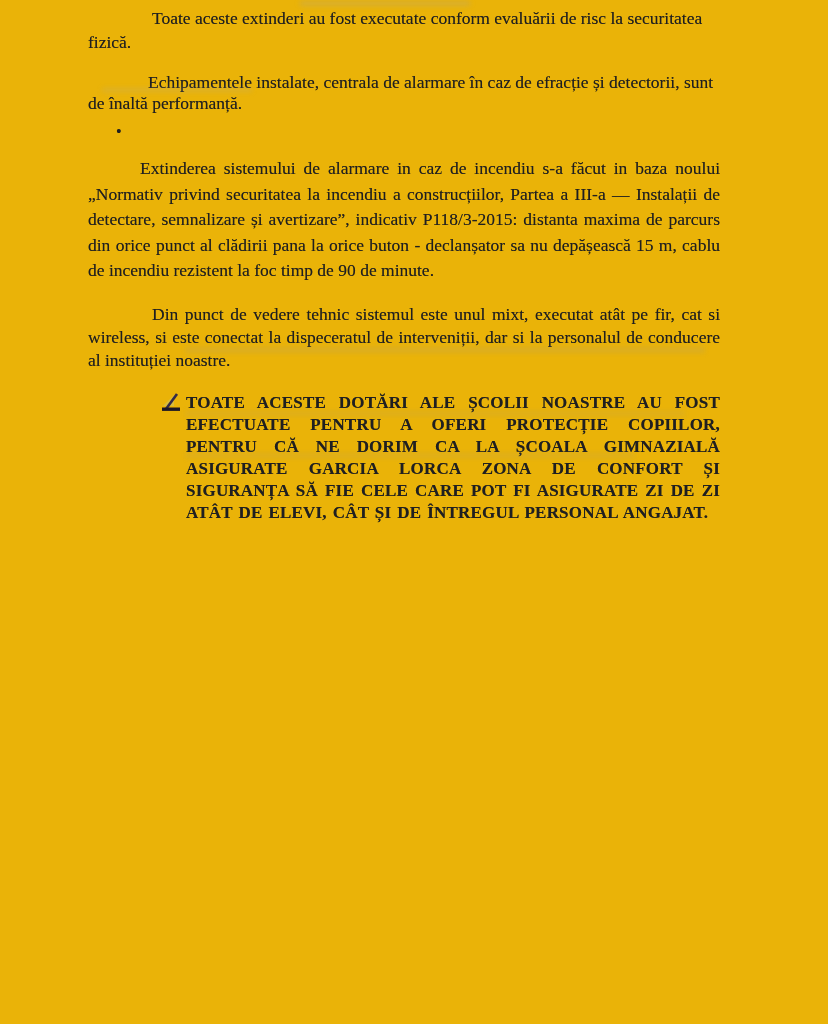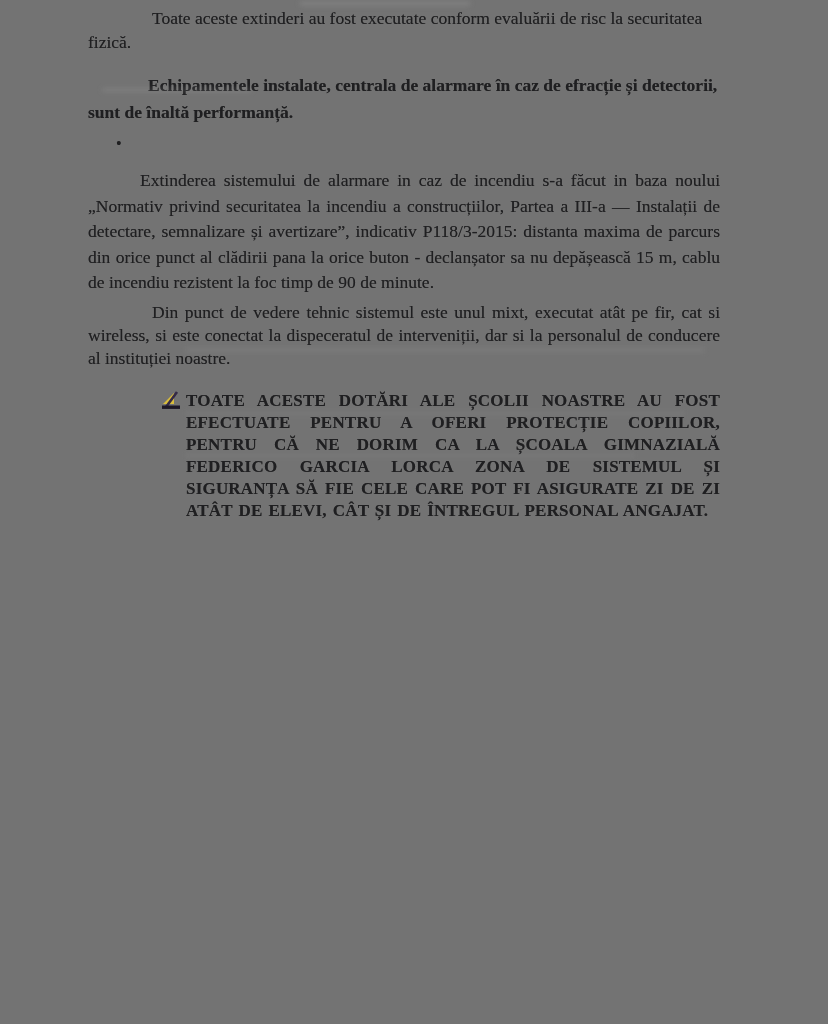--- a/index.html
+++ b/index.html
@@ -13,58 +13,57 @@
     font-family: "Liberation Serif", "DejaVu Serif", serif;
     color: #1f1f21;
     overflow: hidden;
   }
   .page {
     position: relative;
     box-sizing: border-box;
     width: 828px;
     height: 1024px;
     padding: 6px 108px 0 88px;
-    background: #737373;
+    background: #eab308;
     text-shadow: 0 0 0.6px rgba(30,30,30,0.55);
   }
   .para {
     margin: 0;
     font-size: 17.5px;
     line-height: 26px;
   }
   .para-intro {
     text-indent: 64px;
     margin-bottom: 18px;
     line-height: 24px;
   }
   .para-equip {
     text-indent: 60px;
-    line-height: 27px;
-    font-weight: bold;
+    line-height: 21px;
   }
   .heading-row {
     display: flex;
     align-items: baseline;
     margin: 6px 0 0 28px;
     font-size: 19.5px;
     letter-spacing: 0.4px;
     line-height: 24px;
   }
   .bullet-dot {
     flex: 0 0 24px;
     font-size: 16px;
   }
   .para-extindere {
     margin-top: 12px;
     text-align: justify;
     text-indent: 52px;
     line-height: 25.5px;
   }
   .para-tehnic {
-    margin-top: 5px;
+    margin-top: 19px;
     text-align: justify;
     text-indent: 64px;
     line-height: 23px;
   }
   .emphasis-row {
     display: flex;
     align-items: flex-start;
     margin: 20px 0 0 72px;
   }
   .arrow-bullet {
@@ -117,16 +116,16 @@
   <p class="para para-tehnic">Din punct de vedere tehnic sistemul este unul mixt, executat atât pe fir, cat si wireless, si este conectat la dispeceratul de interveniții, dar si la personalul de conducere al instituției noastre.</p>
 
   <div class="emphasis-row">
     <span class="arrow-bullet">
       <svg width="22" height="20" viewBox="0 0 22 20" aria-hidden="true">
         <polygon points="3,13 14,2 14,13" fill="#d8bc3c"></polygon>
         <line x1="17" y1="1" x2="6" y2="16" stroke-width="2.6" stroke="#352a47"></line>
         <rect x="2" y="14.5" width="18" height="3.4" fill="#1c1726"></rect>
       </svg>
     </span>
-    <p class="emphasis-text">TOATE ACESTE DOTĂRI ALE ȘCOLII NOASTRE AU FOST EFECTUATE PENTRU A OFERI PROTECȚIE COPIILOR, PENTRU CĂ NE DORIM CA LA ȘCOALA GIMNAZIALĂ FEDERICO GARCIA LORCA ZONA DE SISTEMUL ȘI SIGURANȚA SĂ FIE CELE CARE POT FI ASIGURATE ZI DE ZI ATÂT DE ELEVI, CÂT ȘI DE ÎNTREGUL PERSONAL ANGAJAT.</p>
+    <p class="emphasis-text">TOATE ACESTE DOTĂRI ALE ȘCOLII NOASTRE AU FOST EFECTUATE PENTRU A OFERI PROTECȚIE COPIILOR, PENTRU CĂ NE DORIM CA LA ȘCOALA GIMNAZIALĂ ASIGURATE GARCIA LORCA ZONA DE CONFORT ȘI SIGURANȚA SĂ FIE CELE CARE POT FI ASIGURATE ZI DE ZI ATÂT DE ELEVI, CÂT ȘI DE ÎNTREGUL PERSONAL ANGAJAT.</p>
   </div>
 
 </div>
 
 </body></html>

